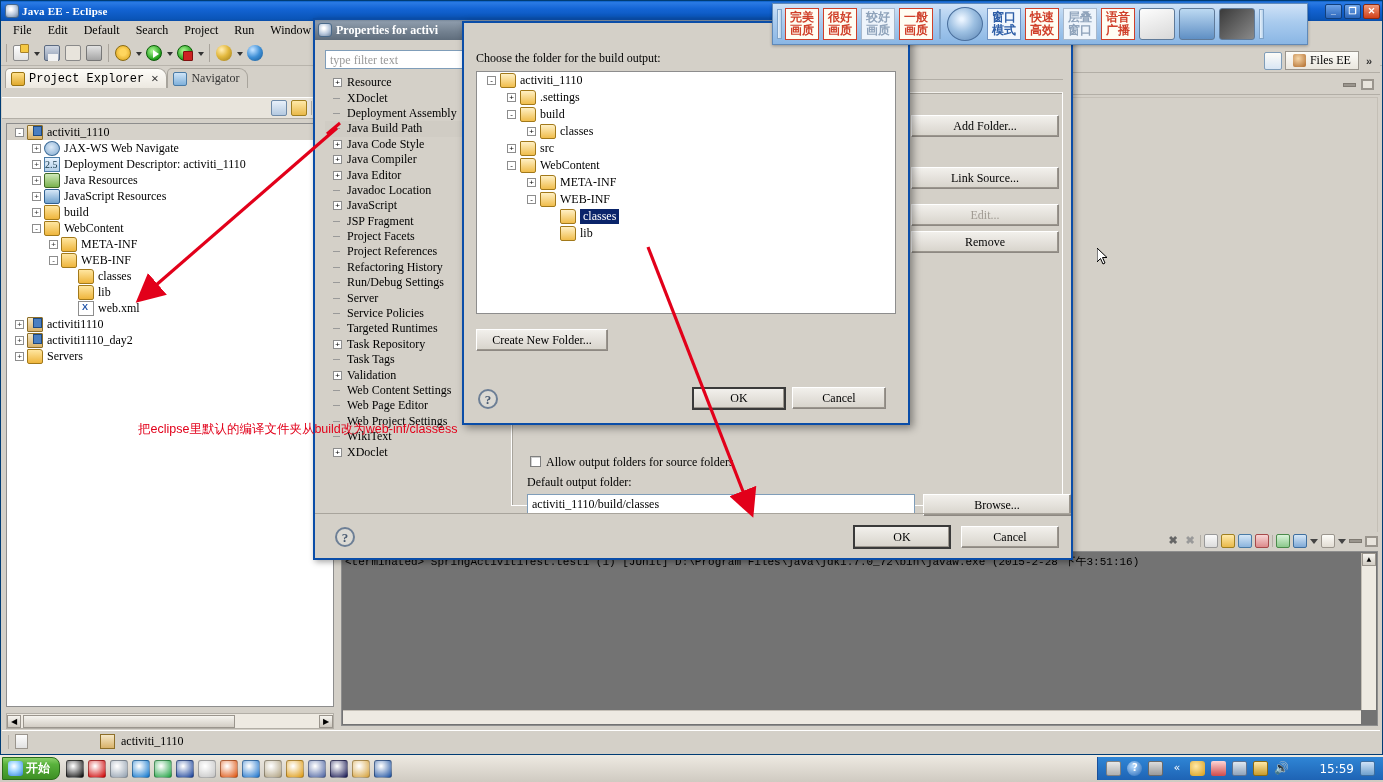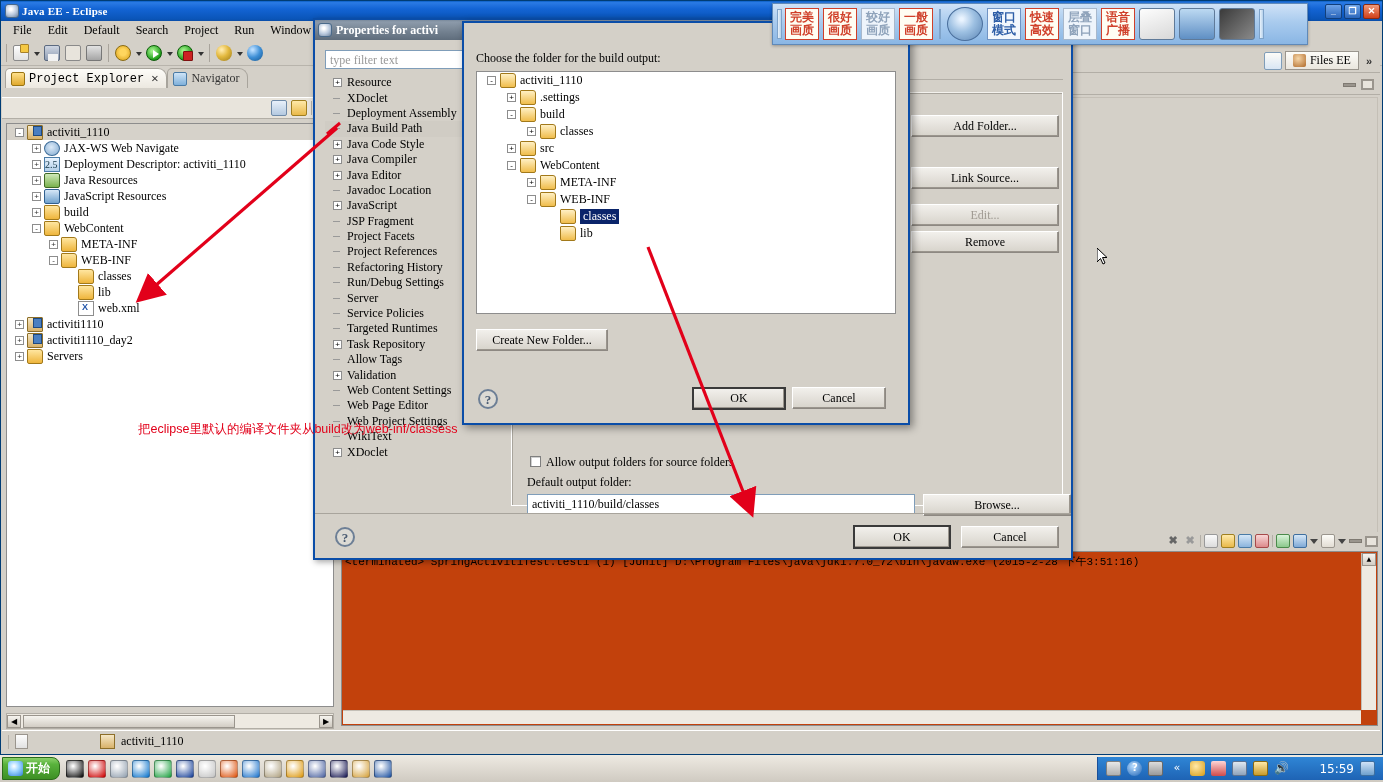--- a/index.html
+++ b/index.html
@@ -175,21 +175,21 @@
     background:#d4d0c8;color:#333;
   }
   .ctab.active{background:linear-gradient(180deg,#fdfcf8,#ece8e0);color:#000;}
   .ctab-ico{width:12px;height:12px;border-radius:2px;}
   .console-toolbar{
     position:absolute;right:2px;top:0;height:18px;display:flex;align-items:center;gap:3px;
   }
   .ct-i{width:14px;height:14px;border-radius:2px;}
   .console-body {
     position:absolute;left:2px;right:2px;top:19px;bottom:2px;
-    background:#c2410c;border:1px solid #8d8d8d;
+    background:#737373;border:1px solid #8d8d8d;
     font-family:"Liberation Mono",monospace;font-size:11px;color:#000;
     padding:2px 3px;
   }
   .console-vsb{position:absolute;right:1px;top:1px;bottom:15px;width:15px;background:#eeeae2;border-left:1px solid #c4bfb6;}
   .console-hsb{position:absolute;left:1px;right:16px;bottom:1px;height:14px;background:#eeeae2;border-top:1px solid #c4bfb6;}
 
   .statusbar {
     position:absolute;left:1px;bottom:2px;right:2px;height:22px;
     background:#d4d0c8;border-top:1px solid #fff;
     display:flex;align-items:center;gap:6px;padding-left:6px;
@@ -658,21 +658,21 @@
         <div class="prow">
           <span class="pdash"></span>
           <span>Targeted Runtimes</span>
         </div>
         <div class="prow">
           <span class="pexp">+</span>
           <span>Task Repository</span>
         </div>
         <div class="prow">
           <span class="pdash"></span>
-          <span>Allow Tags</span>
+          <span>Task Tags</span>
         </div>
         <div class="prow">
           <span class="pexp">+</span>
           <span>Validation</span>
         </div>
         <div class="prow">
           <span class="pdash"></span>
           <span>Web Content Settings</span>
         </div>
         <div class="prow">

